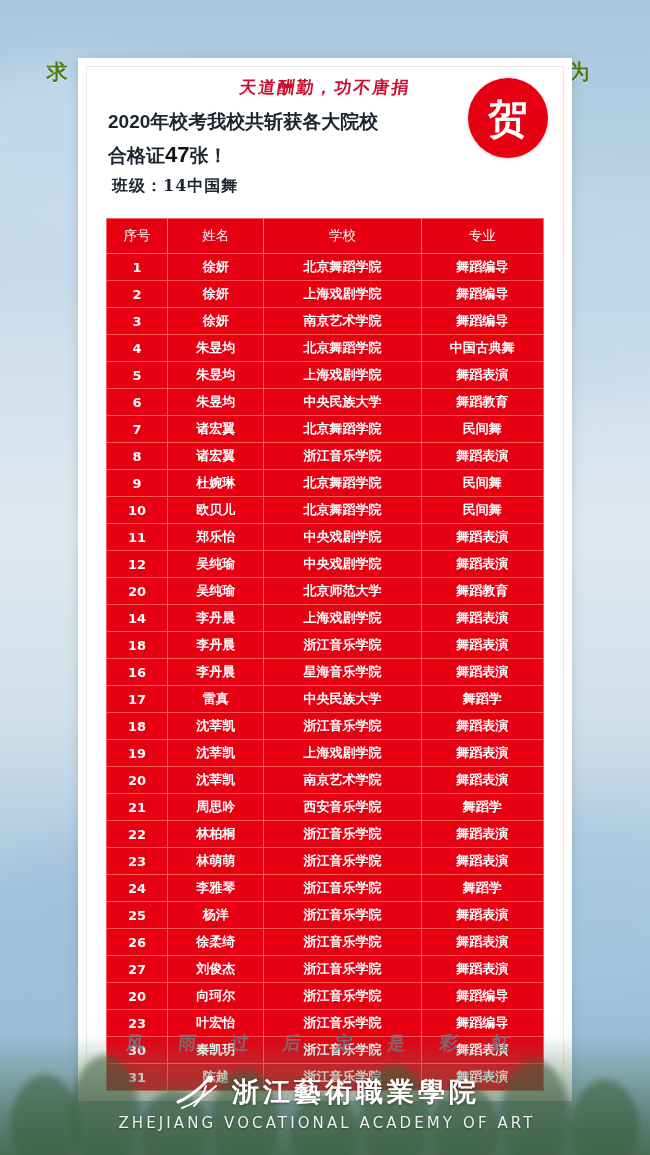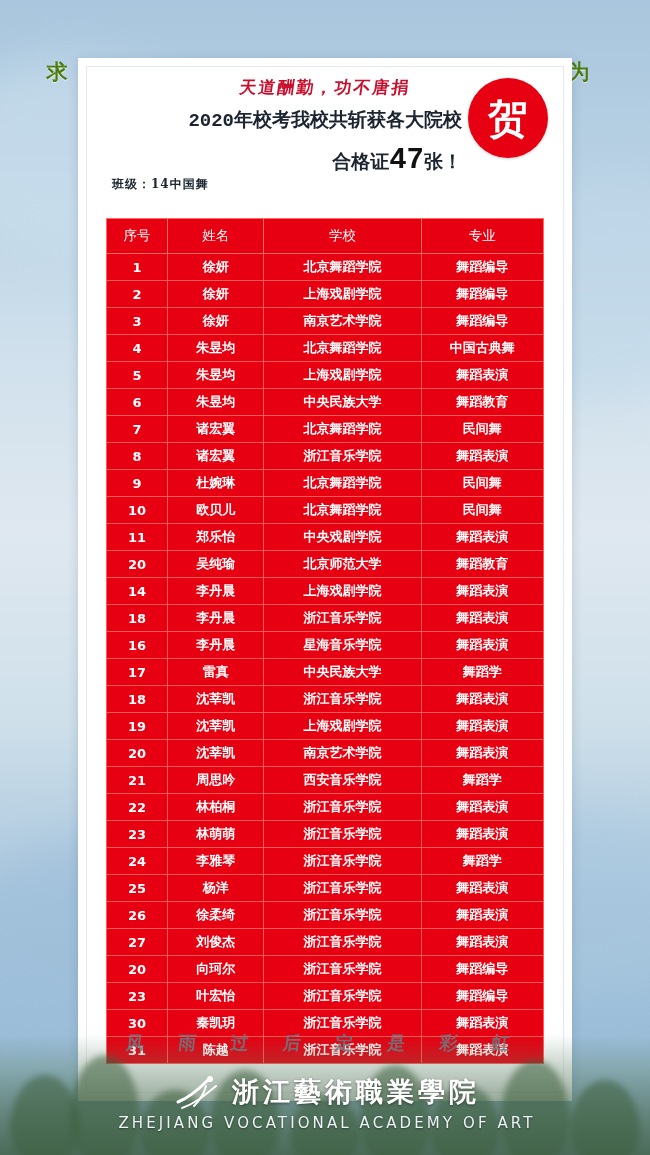--- a/index.html
+++ b/index.html
@@ -47,27 +47,27 @@
     box-shadow:0 1px 3px rgba(0,0,0,.2);
   }
 
   .calli{
     position:absolute;left:0;right:0;top:18px;text-align:center;
     color:#c8102e;font-size:17px;font-weight:700;letter-spacing:2px;
     font-family:"DejaVu Serif","Liberation Serif",serif;
     transform:skewX(-8deg);
   }
   .headline{
-    position:absolute;left:30px;right:110px;top:48px;text-align:right;
+    position:absolute;left:30px;right:110px;top:48px;text-align:left;
     color:#1b2430;font-size:19px;line-height:1.65;font-weight:700;
-    font-family:Liberation Mono, monospace;
-  }
-  .headline .num{color:#111;font-size:29px;}
+    font-family:Liberation Sans, sans-serif;
+  }
+  .headline .num{color:#111;font-size:22px;}
   .classline{
-    position:absolute;left:34px;top:118px;color:#1b2430;font-size:12px;font-weight:700;
+    position:absolute;left:34px;top:118px;color:#1b2430;font-size:16px;font-weight:700;
     font-family:"DejaVu Serif","Liberation Serif",serif;letter-spacing:1px;
   }
 
   .table-wrap{position:absolute;left:28px;right:28px;top:160px;}
   table{border-collapse:collapse;width:100%;background:#e60012;}
   th,td{
     color:#fff;font-size:13px;text-align:center;padding:4px 0;
     border:1px solid #ff5b52;height:17px;white-space:nowrap;
   }
   thead th{font-size:13.5px;font-weight:400;background:#e60012;border-color:#ff6a60;padding:8px 0;}
@@ -194,20 +194,26 @@
             <td>北京舞蹈学院</td>
             <td>民间舞</td>
           </tr>
           <tr>
             <td>11</td>
             <td>郑乐怡</td>
             <td>中央戏剧学院</td>
             <td>舞蹈表演</td>
           </tr>
           <tr>
+            <td>12</td>
+            <td>吴纯瑜</td>
+            <td>中央戏剧学院</td>
+            <td>舞蹈表演</td>
+          </tr>
+          <tr>
             <td>20</td>
             <td>吴纯瑜</td>
             <td>北京师范大学</td>
             <td>舞蹈教育</td>
           </tr>
           <tr>
             <td>14</td>
             <td>李丹晨</td>
             <td>上海戏剧学院</td>
             <td>舞蹈表演</td>

